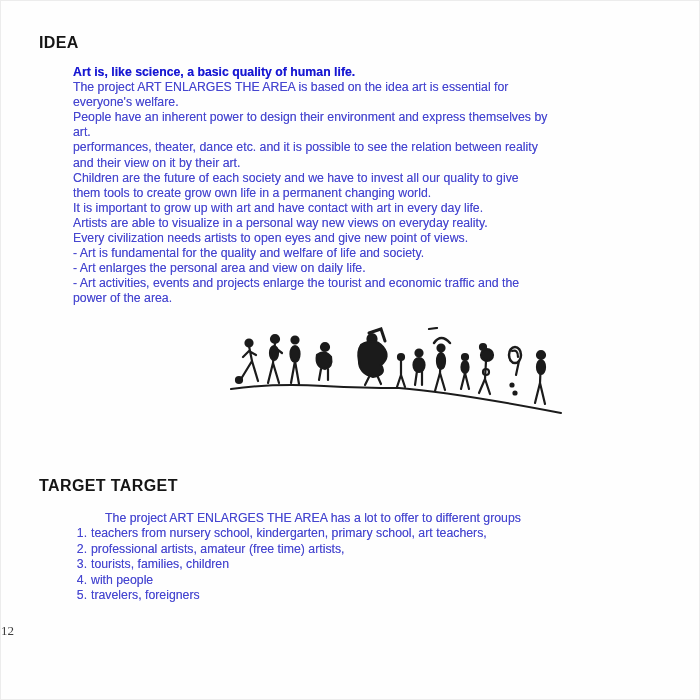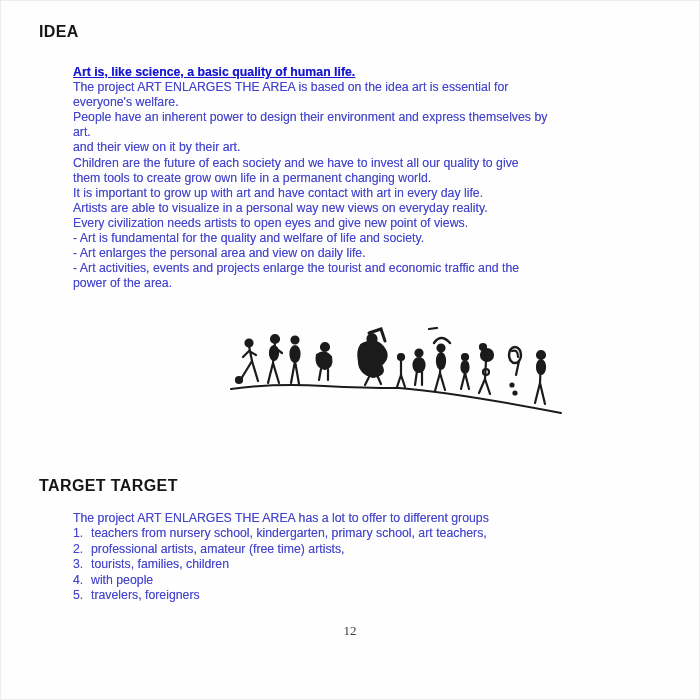--- a/index.html
+++ b/index.html
@@ -9,39 +9,38 @@
   }
   .page{
     position:absolute;inset:0;background:#fefefe;
     border:1px solid #ececec;box-sizing:border-box;
   }
   .heading{
     position:absolute;left:38px;margin:0;
     font-size:16px;font-weight:bold;letter-spacing:.4px;
     color:var(--heading-black,#161616);
   }
-  #idea-heading{top:22px;}
+  #idea-heading{top:33px;}
   #target-heading{top:476px;}
   .bluetext{
     color:var(--text-blue,#4646d0);
     font-size:12.3px;line-height:15.1px;
     text-shadow:0 0 .5px rgba(70,70,205,.55);
   }
   .idea-text{position:absolute;left:72px;top:64px;width:500px;}
   .idea-text .lead{
     font-weight:bold;color:var(--lead-blue,#1717d2);
     text-shadow:0 0 .5px rgba(23,23,210,.6);
-    text-decoration:underline;
   }
-  .target-text{position:absolute;left:72px;top:510px;width:480px;line-height:15.4px;}
+  .target-text{position:absolute;left:72px;top:510px;width:480px;line-height:15.4px;text-align:center;}
   .target-text .item{display:flex;}
   .target-text .num{width:18px;flex:0 0 18px;}
   .sketch{position:absolute;left:228px;top:326px;width:335px;height:92px;}
   .page-number{
-    position:absolute;left:0;top:622px;width:100%;text-align:center;
+    position:absolute;left:0;top:622px;width:100%;text-align:left;
     font-family:"Liberation Serif",serif;font-size:13px;color:#3d3d3d;
   }
 </style>
 </head>
 <body>
 
 <div class="page">
 
   <h1 class="heading" id="idea-heading">IDEA</h1>
 
@@ -51,20 +50,21 @@
 
         <div class="line">The project ART ENLARGES THE AREA is based on the idea art is essential for</div>
 
         <div class="line">everyone's welfare.</div>
 
         <div class="line">People have an inherent power to design their environment and express themselves by</div>
 
         <div class="line">art.</div>
 
 
+        <div class="line">performances, theater, dance etc. and it is possible to see the relation between reality</div>
 
         <div class="line">and their view on it by their art.</div>
 
         <div class="line">Children are the future of each society and we have to invest all our quality to give</div>
 
         <div class="line">them tools to create grow own life in a permanent changing world.</div>
 
         <div class="line">It is important to grow up with art and have contact with art in every day life.</div>
 
         <div class="line">Artists are able to visualize in a personal way new views on everyday reality.</div>

